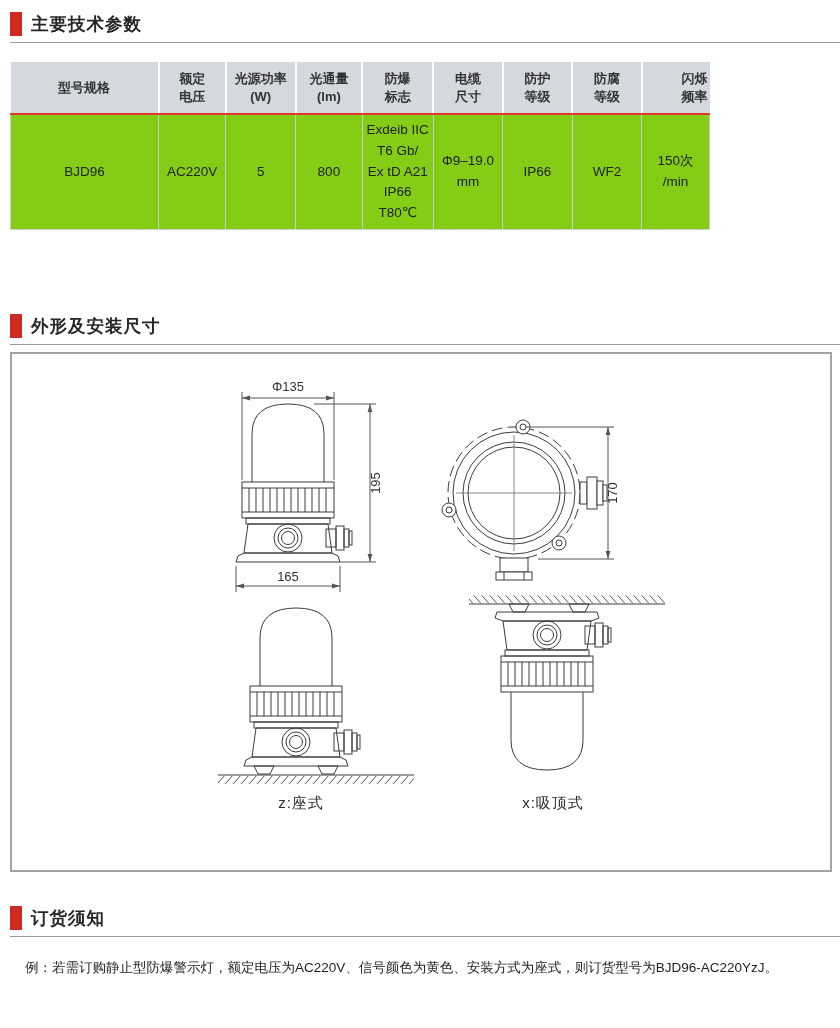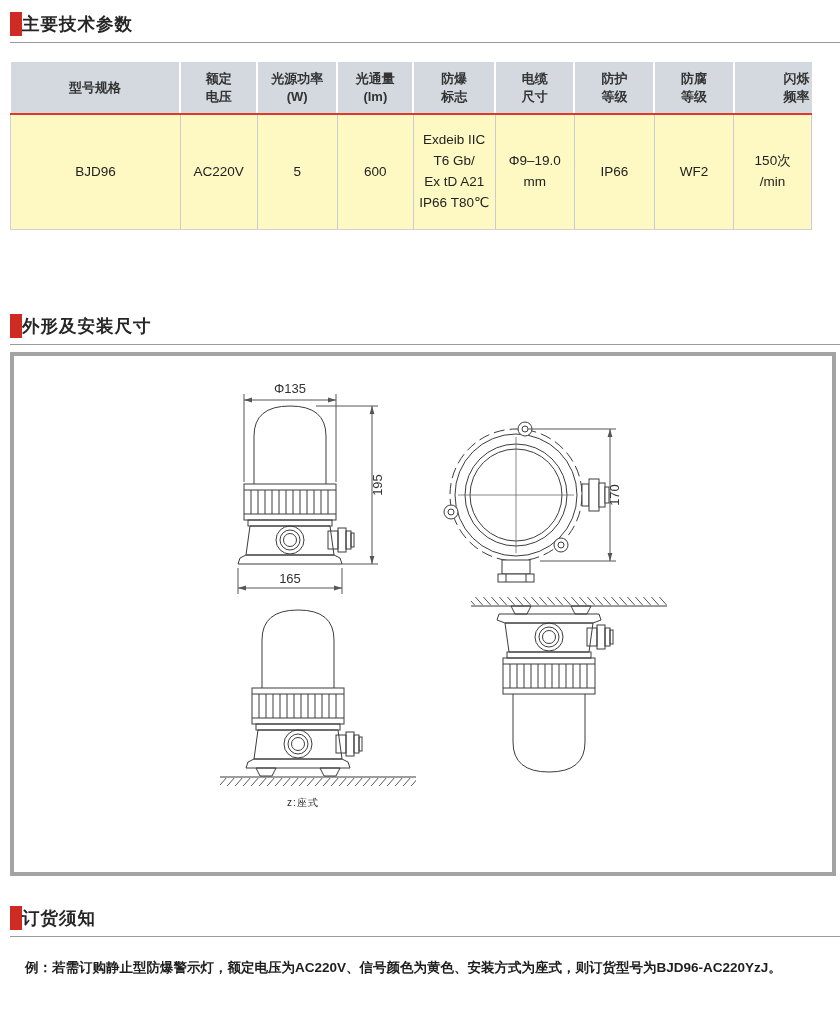--- a/index.html
+++ b/index.html
@@ -5,70 +5,70 @@
   html,body{margin:0;padding:0;}
   body{
     width:840px;height:1028px;position:relative;overflow:hidden;
     background:#ffffff;
     font-family:"Liberation Sans","DejaVu Sans",sans-serif;
     color:#222;
   }
   
   .sec-head{
     position:absolute;left:10px;right:0;
-    display:flex;align-items:center;
+    display:flex;align-items:center;gap:9px;
     padding-bottom:6px;border-bottom:1.5px solid #9b9b9b;
   }
   .sec-bar{width:12px;height:24px;background:#ce2b24;flex:0 0 auto;}
   .sec-title{font-size:17.5px;font-weight:bold;color:#262626;letter-spacing:1px;}
   #sec-specs{top:12px;}
   #sec-dims{top:314px;}
   #sec-order{top:906px;font-family:Liberation Mono, monospace;}
   
   table.spec{
-    position:absolute;left:10px;top:62px;width:802px;
+    position:absolute;left:10px;top:62px;width:700px;
     border-collapse:collapse;table-layout:fixed;
   }
   table.spec th{
     background:#d3d9de;height:51px;
     font-size:13px;font-weight:bold;color:#333;
     text-align:center;vertical-align:middle;
     white-space:pre-line;line-height:1.35;
     border-right:2px solid #ffffff;
     border-bottom:2px solid #e0392c;
     padding:0 2px;
   }
   table.spec th:last-child{border-right:none;text-align:right;}
   table.spec td{
-    background:#fef9c3;height:114px;
+    background:#84cc16;height:114px;
     font-size:13.5px;color:#222;
     text-align:center;vertical-align:middle;
     white-space:pre-line;line-height:1.55;
     border-right:1px solid #c9ccd0;
     border-bottom:1px solid #cfd2d5;
     padding:0 2px;
   }
   table.spec td:first-child{border-left:1px solid #cfd2d5;margin-top:44px;}
   
   .draw-box{
     position:absolute;left:10px;top:352px;width:818px;height:516px;
-    border:4px solid #a3a3a3;background:#fff;
+    border:2px solid #a3a3a3;background:#fff;
   }
   .draw-box svg{position:absolute;}
   .draw-caption{
     position:absolute;width:210px;text-align:center;
-    font-size:10px;color:#2d2d2d;letter-spacing:1px;
+    font-size:15px;color:#2d2d2d;letter-spacing:1px;
   }
   #cap-seat{left:184px;top:440px;}
   #cap-ceiling{left:436px;top:440px;}
   
   .notes{position:absolute;left:5px;top:956px;width:835px;font-size:13.5px;color:#1e1e1e;}
   .note-line{white-space:nowrap;line-height:23px;}
   .note-line .bullet{margin-right:6px;}
-  .note-example{white-space:nowrap;line-height:23px;padding-left:20px;font-weight:bold;}
+  .note-example{white-space:nowrap;line-height:23px;padding-left:20px;}
   
   .ln{stroke:#3c3c3c;fill:none;stroke-width:1;}
   .dim{stroke:#555;fill:none;stroke-width:1;}
   .dimtxt{fill:#333;font-size:13px;font-family:"Liberation Sans",sans-serif;}
   .arr{fill:#555;stroke:none;}
   .thin{stroke:#6a6a6a;stroke-width:0.8;fill:none;}
 </style>
 </head>
 <body>
 
@@ -106,21 +106,21 @@
 等级</th>
     <th>防腐
 等级</th>
     <th>闪烁
 频率</th>
   </tr>
   <tr>
     <td>BJD96</td>
     <td>AC220V</td>
     <td>5</td>
-    <td>600</td>
+    <td>800</td>
     <td>Exdeib IIC
 T6 Gb/
 Ex tD A21
 IP66 T80℃</td>
     <td>Φ9–19.0
 mm</td>
     <td>IP66</td>
     <td>WF2</td>
     <td>150次
 /min</td>
@@ -308,20 +308,21 @@
         <line x1="96" y1="72" x2="96" y2="96"></line>
       <line x1="103" y1="72" x2="103" y2="96"></line>
         <line x1="110" y1="72" x2="110" y2="96"></line>
       <line x1="117" y1="72" x2="117" y2="96"></line>
         <line x1="124" y1="72" x2="124" y2="96"></line>
       <path d="M50,102 L50,150 Q50,180 86,180 Q122,180 122,150 L122,102"></path>
     </g>
   </svg>
 
   <div class="draw-caption" id="cap-seat">z:座式</div>
+  <div class="draw-caption" id="cap-ceiling">x:吸顶式</div>
 </div>
 
 <div class="sec-head" id="sec-order">
   <span class="sec-bar"></span>
   <span class="sec-title">订货须知</span>
 </div>
 
 <div class="notes">
   <div class="note-example">例：若需订购静止型防爆警示灯，额定电压为AC220V、信号颜色为黄色、安装方式为座式，则订货型号为BJD96-AC220YzJ。</div>
 </div>

